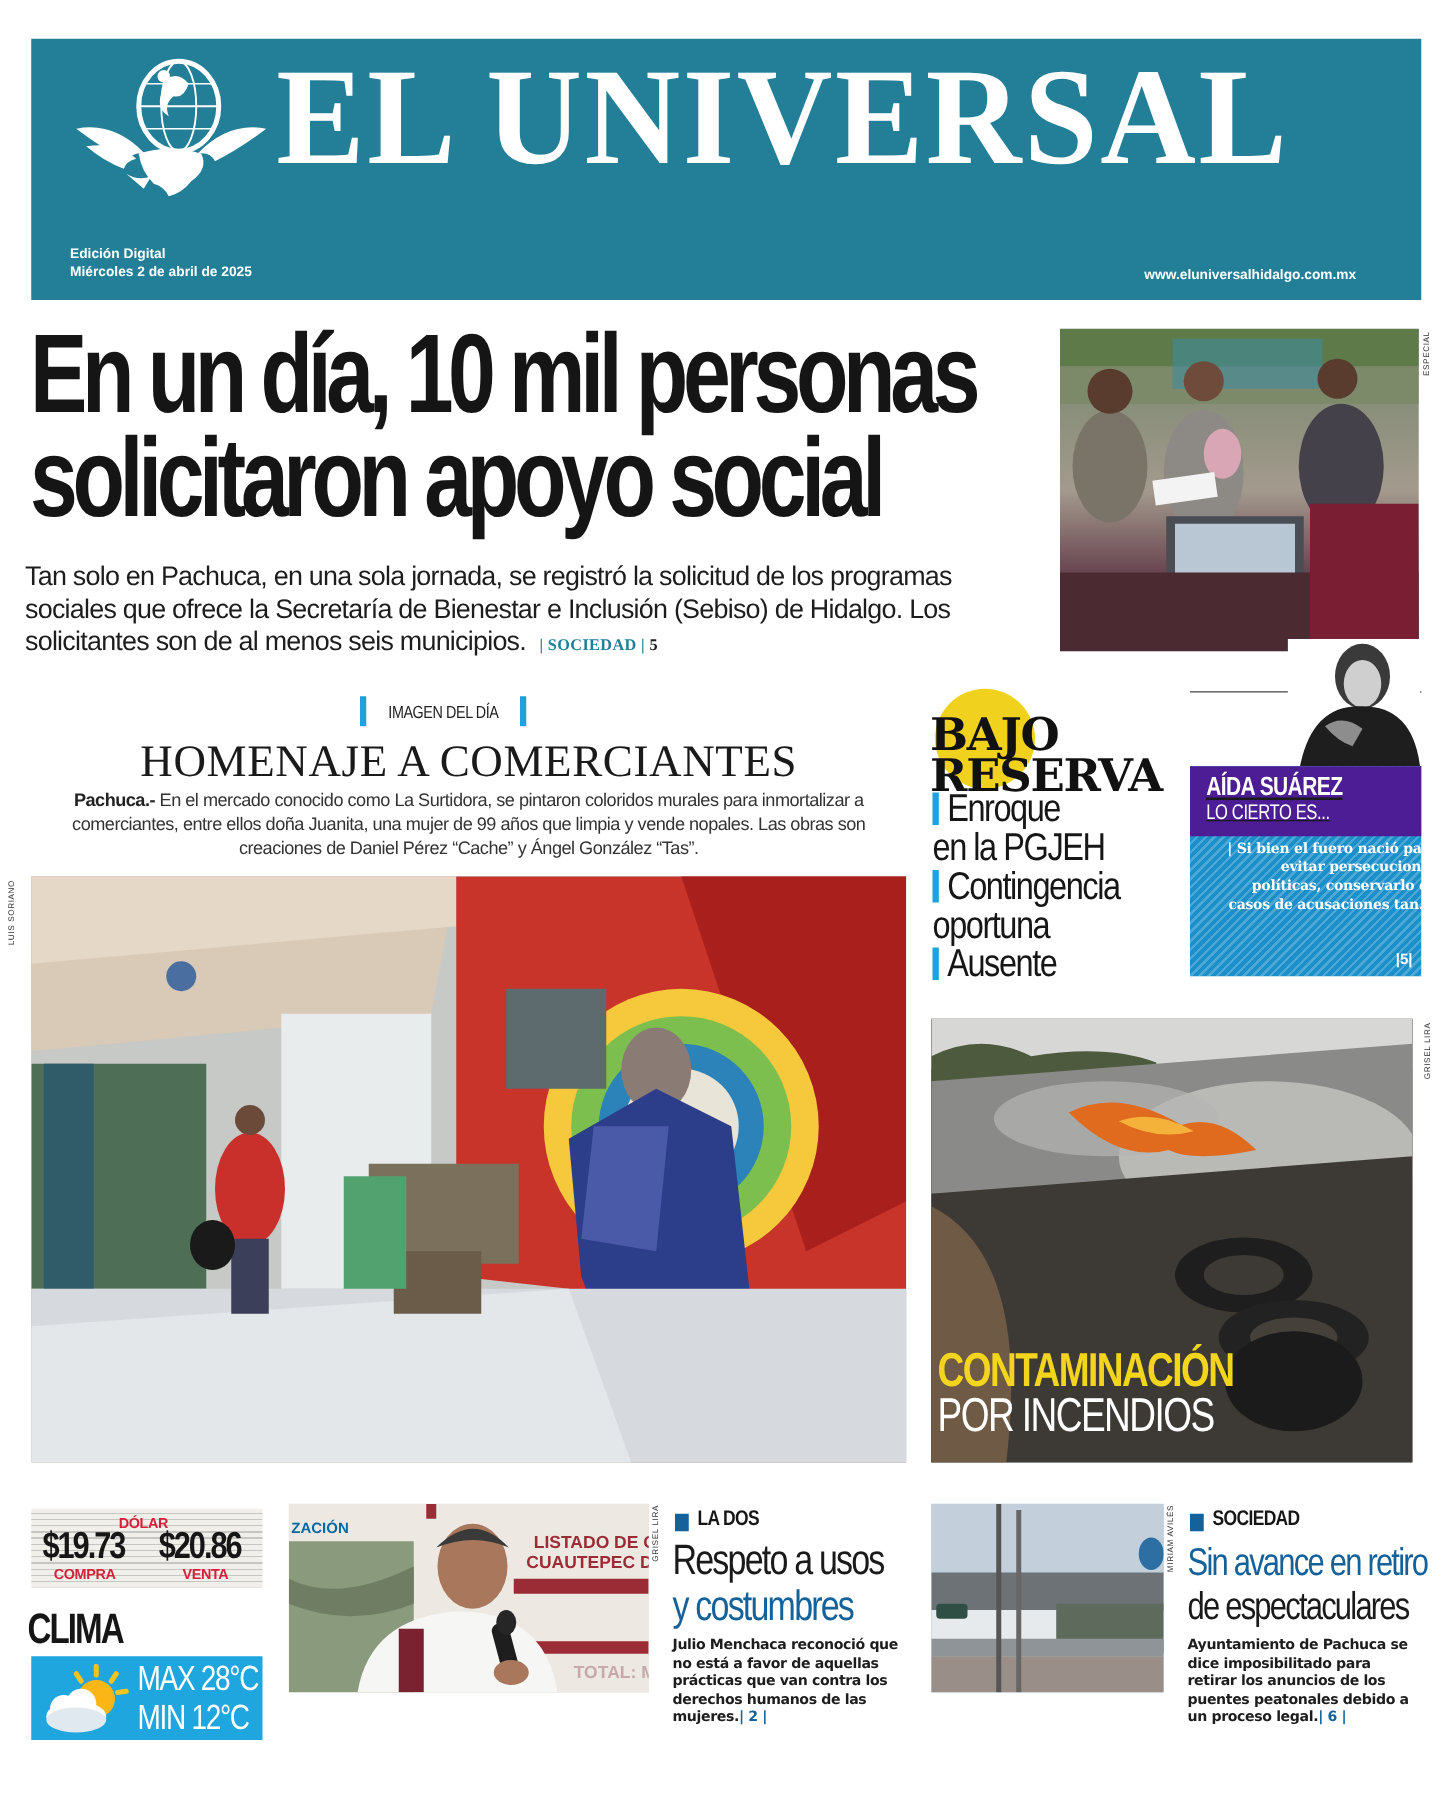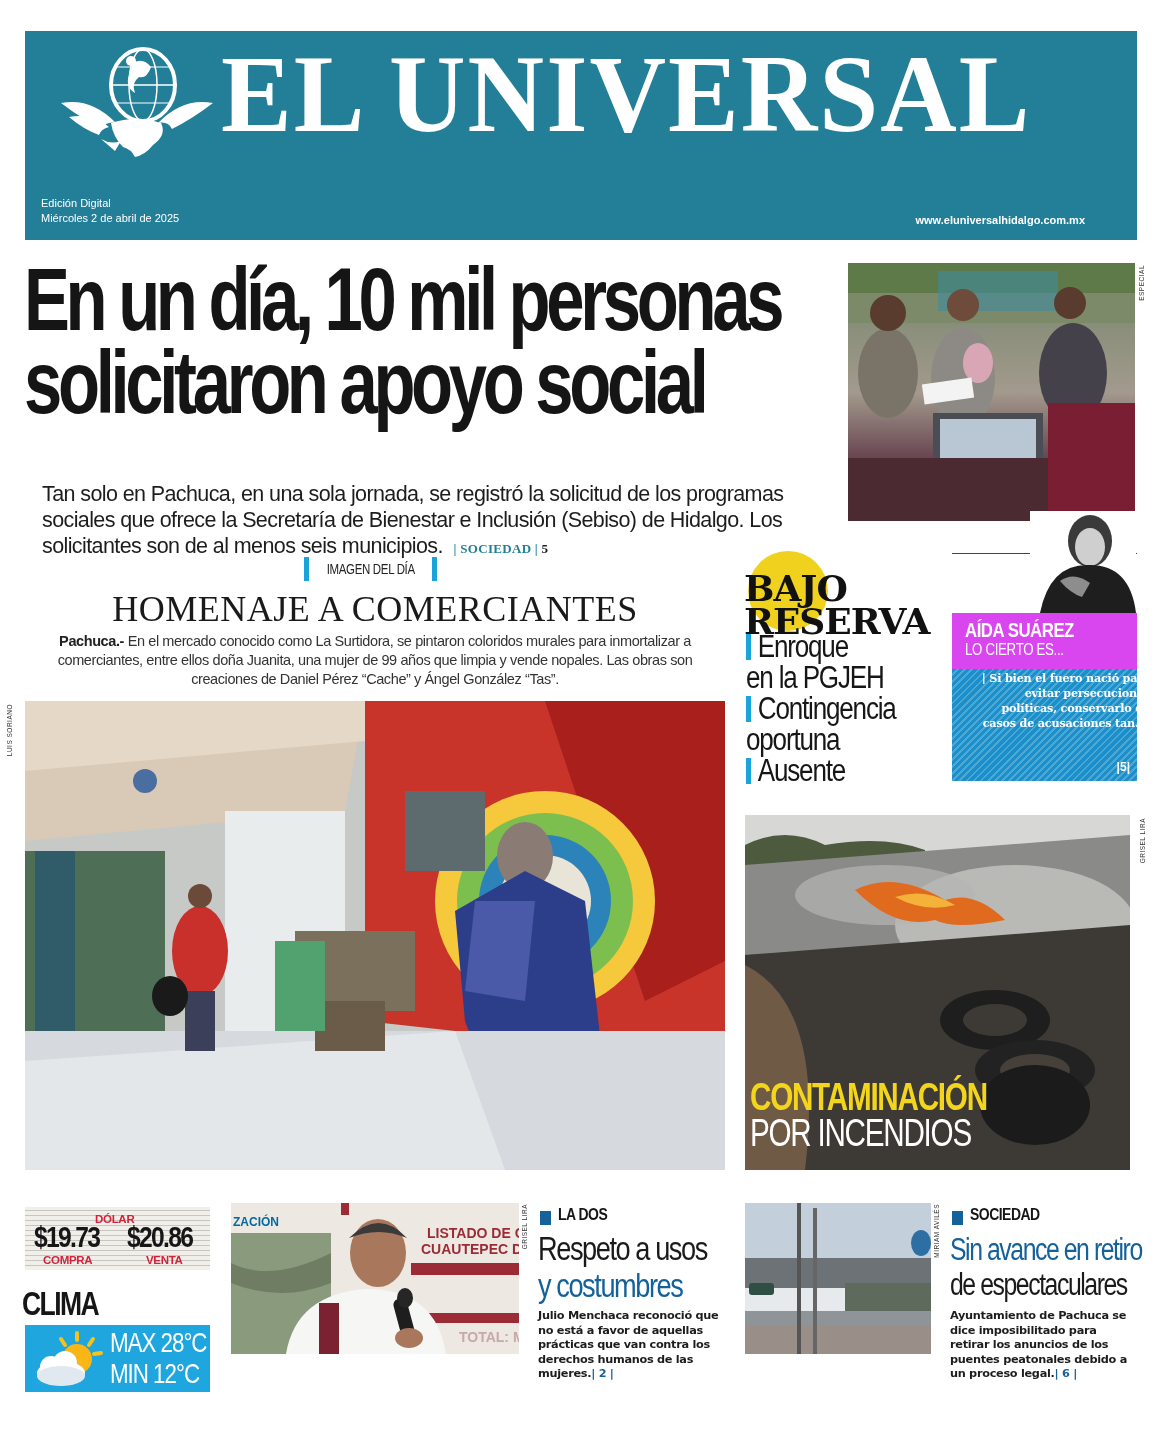--- a/index.html
+++ b/index.html
@@ -6,53 +6,53 @@
   html, body { width: 1162px; height: 1448px; background: #ffffff; overflow: hidden; }
   body { position: relative; font-family: "Liberation Sans", sans-serif; color: #1a1a1a; }
 
   .abs { position: absolute; }
 
   
   .masthead { left: 25px; top: 31px; width: 1112px; height: 209px; background: #227f97; }
   .logo-emblem { left: 36px; top: 12px; width: 155px; height: 115px; }
   .brand-title { left: 196px; top: 8px; width: 880px; font-family: "Liberation Serif", serif; font-weight: bold; color: #fff; font-size: 106px; line-height: 1; letter-spacing: 2px; transform: scaleY(1.04); transform-origin: top left; white-space: nowrap; }
   .brand-sub { left: 338px; top: 112px; font-family: "DejaVu Sans", sans-serif; font-weight: bold; color: #fff; font-size: 74px; line-height: 1; letter-spacing: 1px; white-space: nowrap; }
-  .edition { left: 16px; top: 165px; color: #fff; font-size: 11px; font-weight: normal; line-height: 1.4; }
+  .edition { left: 31px; top: 165px; color: #fff; font-size: 11px; font-weight: bold; line-height: 1.4; }
   .website { right: 52px; top: 183px; color: #fff; font-size: 11px; font-weight: bold; }
 
   
   .headline { left: 24px; top: 258px; width: 810px; font-family: "Liberation Sans", sans-serif; font-weight: bold; font-size: 80px; line-height: 0.92; letter-spacing: -5px; color: #151515; transform: scaleX(0.86) scaleY(1.12); transform-origin: top left; white-space: nowrap; }
-  .lead-text { left: 42px; top: 449px; width: 810px; font-size: 21.5px; line-height: 1.2; letter-spacing: -0.6px; color: #1d1d1d; margin-top: 33px; }
+  .lead-text { left: 20px; top: 449px; width: 810px; font-size: 21.5px; line-height: 1.2; letter-spacing: -0.6px; color: #1d1d1d; }
   .lead-text .ref { font-family: "Liberation Serif", serif; font-weight: bold; font-size: 13px; color: #227f97; letter-spacing: 0.3px; }
   .lead-text .ref .pg { color: #1a1a1a; }
   .photo-lead { left: 848px; top: 263px; width: 287px; height: 258px; background: linear-gradient(180deg, #6b7a5e 0%, #8a8f7b 25%, #a39a8d 50%, #6a4752 75%, #3b2c30 100%); overflow: hidden; }
   .credit { font-size: 6.5px; color: #333; letter-spacing: 0.5px; writing-mode: vertical-rl; transform: rotate(180deg); white-space: nowrap; }
 
   
-  .kicker { left: 304px; top: 557px; height: 24px; display: flex; align-items: center; gap: 8px; justify-content: center; }
+  .kicker { left: 288px; top: 557px; height: 24px; display: flex; align-items: center; gap: 8px; justify-content: center; }
   .kicker .bar { width: 5px; height: 24px; background: #1ba3dc; }
   .kicker .txt { font-size: 14px; letter-spacing: -0.4px; transform: scaleX(0.82); color: #222; white-space: nowrap; }
   .feature-title { left: 25px; top: 588px; width: 700px; text-align: center; font-family: "Liberation Serif", serif; font-size: 36px; letter-spacing: 0.5px; color: #1a1a1a; }
   .feature-text { left: 25px; top: 632px; width: 700px; text-align: center; font-size: 14.5px; line-height: 1.3; letter-spacing: -0.4px; color: #333; }
   .feature-text b { color: #222; }
   .photo-main { left: 25px; top: 701px; width: 700px; height: 469px; overflow: hidden; background: #bfc1bf; }
 
   
   .br-circle { left: 748px; top: 551px; width: 80px; height: 80px; border-radius: 50%; background: #f0d21e; }
   .br-title { left: 744px; top: 550px; font-family: "DejaVu Serif", serif; font-weight: bold; font-size: 36px; line-height: 0.92; color: #111; letter-spacing: -1px; margin-top: 22px; }
   .br-list { left: 746px; top: 631px; }
   .br-item { display: flex; align-items: flex-start; font-size: 31px; line-height: 31px; letter-spacing: -1.4px; color: #161616; transform: scaleX(0.84); transform-origin: left; white-space: nowrap; }
   .br-item .pipe { width: 6px; height: 26px; background: #1ba3dc; margin: 3px 8px 0 0; flex: none; }
   .br-item.cont { padding-left: 0; }
 
   
   .col-rule { left: 952px; top: 553px; width: 185px; height: 1px; background: #444; }
   .col-photo { left: 1030px; top: 511px; width: 106px; height: 102px; overflow: hidden; }
   .col-box { left: 952px; top: 613px; width: 185px; height: 168px; background: #1b8fc9; background-image: repeating-linear-gradient(135deg, rgba(255,255,255,0.0) 0 3px, rgba(255,255,255,0.22) 3px 5px); }
-  .col-head { left: 952px; top: 613px; width: 185px; height: 56px; background: #d946ef; padding: 6px 0 0 13px; }
+  .col-head { left: 952px; top: 613px; width: 185px; height: 56px; background: #4c1d95; padding: 6px 0 0 13px; text-decoration: underline; }
   .col-name { color: #fff; font-weight: bold; font-size: 21px; letter-spacing: -0.6px; transform: scaleX(0.8); transform-origin: left; white-space: nowrap; line-height: 1.05; }
   .col-section { color: #fff; font-size: 17px; letter-spacing: -0.4px; transform: scaleX(0.78); transform-origin: left; white-space: nowrap; line-height: 1.05; }
   .col-body { left: 952px; top: 671px; width: 178px; text-align: right; color: #fff; font-family: "DejaVu Serif", serif; font-weight: bold; font-size: 11.2px; line-height: 15px; letter-spacing: -0.2px; margin-left: 20px; }
   .col-page { left: 952px; top: 760px; width: 178px; text-align: right; color: #fff; font-size: 12px; font-weight: bold; }
 
   
   .photo-fire { left: 745px; top: 815px; width: 385px; height: 355px; overflow: hidden; background: #4a4a4a; }
   .fire-cap { left: 750px; top: 1079px; font-weight: bold; line-height: 36px; font-size: 38px; letter-spacing: -1.6px; transform: scaleX(0.78); transform-origin: left; white-space: nowrap; }
   .fire-cap .l1 { color: #f2d51c; }
   .fire-cap .l2 { color: #fff; font-weight: normal; }

